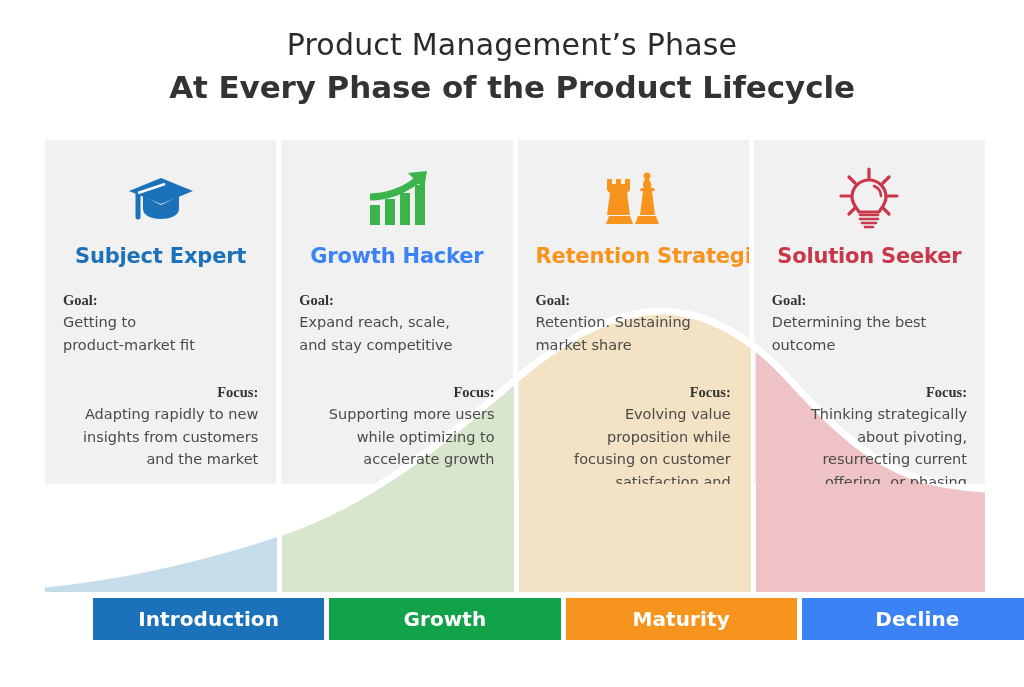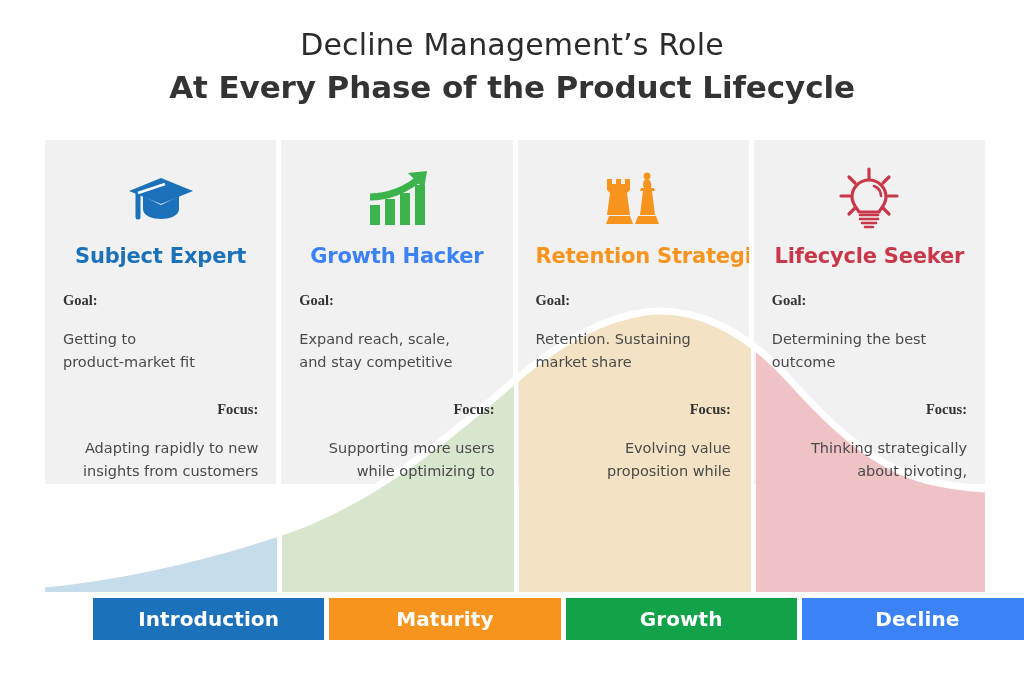--- a/index.html
+++ b/index.html
@@ -119,21 +119,21 @@
     font-weight: 700;
     color: #333333;
     line-height: 20px;
   }
   .field-value {
     font-family: "DejaVu Sans", sans-serif;
     font-size: 14.5px;
     font-weight: 400;
     color: #4a4a4a;
     line-height: 22.5px;
-    margin-top: 18px;
+    margin-top: 1px;
     white-space: pre-line;
   }
 
   
   #phase-bars {
     position: absolute;
     left: 0;
     top: 458px;
     width: 940px;
     height: 42px;
@@ -150,21 +150,21 @@
     font-family: "DejaVu Sans", sans-serif;
     font-size: 20px;
     font-weight: 700;
     letter-spacing: 0.1px;
   }
 </style>
 </head>
 <body>
 
 <div id="title-block">
-  <span id="title-line-1">Decline Management’s Role</span>
+  <span id="title-line-1">Product Management’s Phase</span>
   <span id="title-line-2">At Every Phase of the Product Lifecycle</span>
 </div>
 
 <div id="lifecycle-frame">
 
   <div id="columns">
 
     <div class="phase-col">
       <div class="col-tint"></div>
       <div class="col-content">
@@ -268,21 +268,21 @@
             <path d="M33 13 C23 13 16 21 16 30 C16 37 21 41 23 45 h20 C45 41 50 37 50 30 C50 21 43 13 33 13 Z" stroke="#C8384A" stroke-width="3.2" fill="none" stroke-linejoin="round"></path>
             <path d="M38 19 C43 21 45 25 45 29" stroke="#C8384A" stroke-width="2.6" fill="none" stroke-linecap="round"></path>
             <g stroke="#C8384A" stroke-width="2.6" stroke-linecap="round">
               <line x1="24" y1="48" x2="42" y2="48"></line>
               <line x1="24" y1="52" x2="42" y2="52"></line>
               <line x1="26" y1="56" x2="40" y2="56"></line>
               <line x1="29" y1="60" x2="37" y2="60"></line>
             </g>
           </svg>
         </div>
-        <div class="phase-role" style="color:#C8384A">Lifecycle Seeker</div>
+        <div class="phase-role" style="color:#C8384A">Solution Seeker</div>
         <div class="field-block">
           <div class="field-label">Goal:</div>
           <div class="field-value">Determining the best
 outcome</div>
         </div>
         <div class="field-block focus-block">
           <div class="field-label">Focus:</div>
           <div class="field-value">Thinking strategically
 about pivoting,
 resurrecting current
@@ -338,24 +338,24 @@
       <use href="#curve-area" fill="#EFC2C6"></use>
     </g>
 
     <use href="#curve-stroke" fill="none" stroke="#ffffff" stroke-width="7"></use>
   </svg>
 
   <div id="phase-bars">
     <div class="phase-bar" style="background:#1C72BA">
       <span>Introduction</span>
     </div>
+    <div class="phase-bar" style="background:#11A24A">
+      <span>Growth</span>
+    </div>
     <div class="phase-bar" style="background:#F7941E">
       <span>Maturity</span>
     </div>
-    <div class="phase-bar" style="background:#11A24A">
-      <span>Growth</span>
-    </div>
     <div class="phase-bar" style="background:#3b82f6">
       <span>Decline</span>
     </div>
   </div>
 
 </div>
 
 </body></html>

